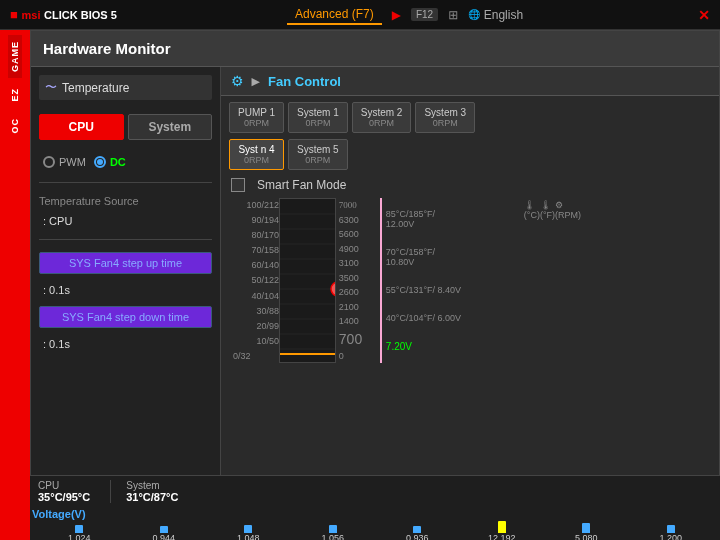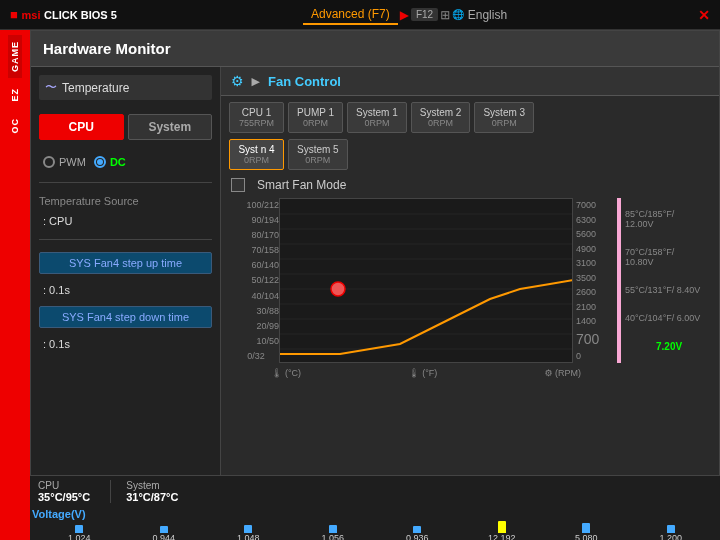--- a/index.html
+++ b/index.html
@@ -31,21 +31,21 @@
     }
     .msi-logo {
       color: #e00;
       font-weight: bold;
       font-size: 13px;
     }
     .msi-logo span { color: #fff; }
     .top-bar-center {
       display: flex;
       align-items: center;
-      gap: 2px;
+      gap: 10px;
     }
     .top-nav-item {
       color: #aaa;
       font-size: 12px;
       padding: 2px 8px;
       cursor: pointer;
     }
     .top-nav-item.active {
       color: #f90;
       border-bottom: 2px solid #f90;
@@ -249,21 +249,21 @@
       color: #888;
       font-size: 11px;
       margin-top: 4px;
     }
     .subsection-value {
       color: #ddd;
       font-size: 11px;
       padding: 2px 4px;
     }
     .label-btn {
-      background: #0c4a6e;
+      background: #6d28d9;
       color: #8af;
       border: 1px solid #3a5a7a;
       padding: 4px 8px;
       font-size: 11px;
       cursor: pointer;
       border-radius: 2px;
       text-align: center;
       margin: 2px 0;
     }
 
@@ -496,24 +496,20 @@
     <div class="right-panel">
 
       <div class="fan-header">
         <span class="fan-header-icon">⚙</span>
         <span style="color:#aaa;font-size:11px">▶</span>
         <span class="fan-header-title">Fan Control</span>
       </div>
 
       <div class="fan-speed-row">
         <div class="fan-speed-btn">
-          <div>CPU 1</div>
-          <div class="rpm">755RPM</div>
-        </div>
-        <div class="fan-speed-btn">
           <div>PUMP 1</div>
           <div class="rpm">0RPM</div>
         </div>
         <div class="fan-speed-btn">
           <div>System 1</div>
           <div class="rpm">0RPM</div>
         </div>
         <div class="fan-speed-btn">
           <div>System 2</div>
           <div class="rpm">0RPM</div>
@@ -532,35 +528,35 @@
           <div>System 5</div>
           <div class="rpm">0RPM</div>
         </div>
       </div>
 
       <div class="smart-fan-row">
         <div class="checkbox-box"></div>
         <span class="smart-fan-label">Smart Fan Mode</span>
       </div>
 
-      <div style="position:relative;flex:1;display:flex;flex-direction:column;padding:0 4px;">
+      <div style="position:relative;flex:1;display:flex;flex-direction:row;padding:0 4px;">
         <div class="graph-wrapper">
 
           <div style="width:46px;display:flex;flex-direction:column;justify-content:space-between;height:165px;padding:2px 0;">
             <span style="font-size:9px;color:#888;text-align:right;">100/212</span>
             <span style="font-size:9px;color:#888;text-align:right;">90/194</span>
             <span style="font-size:9px;color:#888;text-align:right;">80/170</span>
             <span style="font-size:9px;color:#888;text-align:right;">70/158</span>
             <span style="font-size:9px;color:#888;text-align:right;">60/140</span>
             <span style="font-size:9px;color:#888;text-align:right;">50/122</span>
             <span style="font-size:9px;color:#888;text-align:right;">40/104</span>
             <span style="font-size:9px;color:#888;text-align:right;">30/88</span>
             <span style="font-size:9px;color:#888;text-align:right;">20/99</span>
             <span style="font-size:9px;color:#888;text-align:right;">10/50</span>
-            <span style="font-size:9px;color:#888;text-align:center;">0/32</span>
+            <span style="font-size:9px;color:#888;text-align:left;">0/32</span>
           </div>
 
           <div style="flex:1;position:relative;">
             <svg width="100%" height="165" style="background:#1a1a1a;border:1px solid #444;">
 
               <line x1="0" y1="15" x2="100%" y2="15" stroke="#333" stroke-width="0.5"></line>
               <line x1="0" y1="30" x2="100%" y2="30" stroke="#333" stroke-width="0.5"></line>
               <line x1="0" y1="45" x2="100%" y2="45" stroke="#333" stroke-width="0.5"></line>
               <line x1="0" y1="60" x2="100%" y2="60" stroke="#333" stroke-width="0.5"></line>
               <line x1="0" y1="75" x2="100%" y2="75" stroke="#333" stroke-width="0.5"></line>
@@ -572,39 +568,39 @@
 
               <polyline points="0,155 30,155 60,155 90,150 120,145 150,130 180,115 210,100 240,90 270,85 300,80" fill="none" stroke="#f90" stroke-width="2"></polyline>
 
               <circle cx="58" cy="90" r="7" fill="#e55" stroke="#e00" stroke-width="1.5"></circle>
 
               <polygon points="295,120 305,115 305,125" fill="#888"></polygon>
             </svg>
           </div>
 
           <div style="width:44px;display:flex;flex-direction:column;justify-content:space-between;height:165px;padding:2px 0;padding-left:3px;">
-            <span style="font-size:9px;color:#888;">7000</span>
+            <span style="font-size:9px;color:#888;font-family:Liberation Serif, serif;">7000</span>
             <span style="font-size:9px;color:#888;">6300</span>
             <span style="font-size:9px;color:#888;">5600</span>
             <span style="font-size:9px;color:#888;">4900</span>
             <span style="font-size:9px;color:#888;">3100</span>
             <span style="font-size:9px;color:#888;">3500</span>
             <span style="font-size:9px;color:#888;">2600</span>
             <span style="font-size:9px;color:#888;">2100</span>
             <span style="font-size:9px;color:#888;">1400</span>
             <span style="font-size:14px;color:#888;">700</span>
             <span style="font-size:9px;color:#888;">0</span>
           </div>
 
-          <div style="width:90px;display:flex;flex-direction:column;justify-content:space-around;height:165px;padding:2px 4px;border-left:4px solid #f9a8d4;">
+          <div style="width:90px;display:flex;flex-direction:column;justify-content:space-around;height:165px;padding:2px 4px;border-left:2px solid #f9a8d4;">
             <div style="font-size:9px;color:#888;">85°C/185°F/ 12.00V</div>
             <div style="font-size:9px;color:#888;">70°C/158°F/ 10.80V</div>
             <div style="font-size:9px;color:#888;">55°C/131°F/ 8.40V</div>
             <div style="font-size:9px;color:#888;">40°C/104°F/ 6.00V</div>
-            <div style="font-size:10px;color:#0f0;font-weight:bold;margin-left:31px;">7.20V</div>
+            <div style="font-size:10px;color:#0f0;font-weight:normal;">7.20V</div>
           </div>
         </div>
 
         <div style="display:flex;justify-content:space-between;margin-left:46px;margin-right:134px;font-size:9px;color:#888;padding-top:2px;">
           <span>🌡 (°C)</span>
           <span>🌡 (°F)</span>
           <span>⚙ (RPM)</span>
         </div>
       </div>
 

